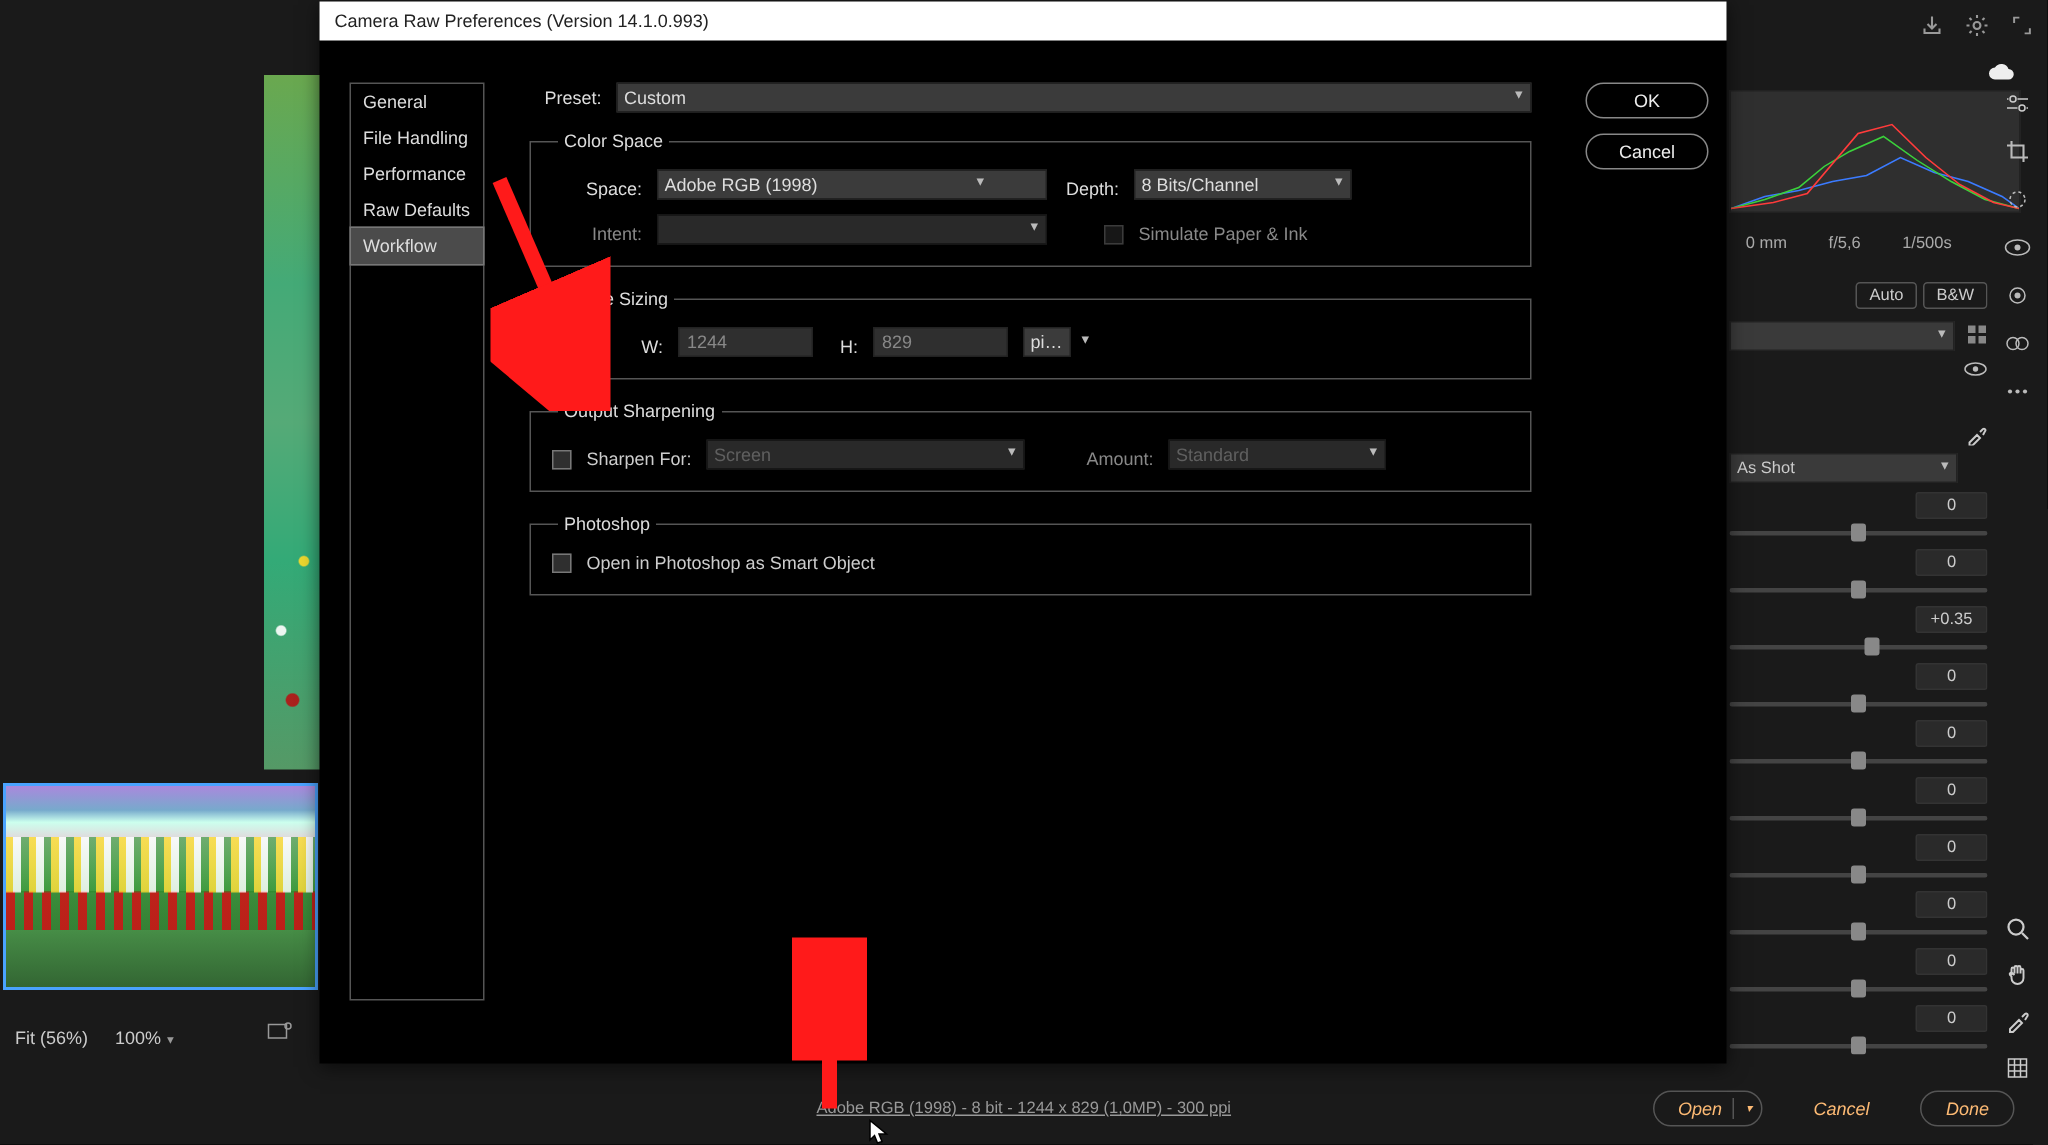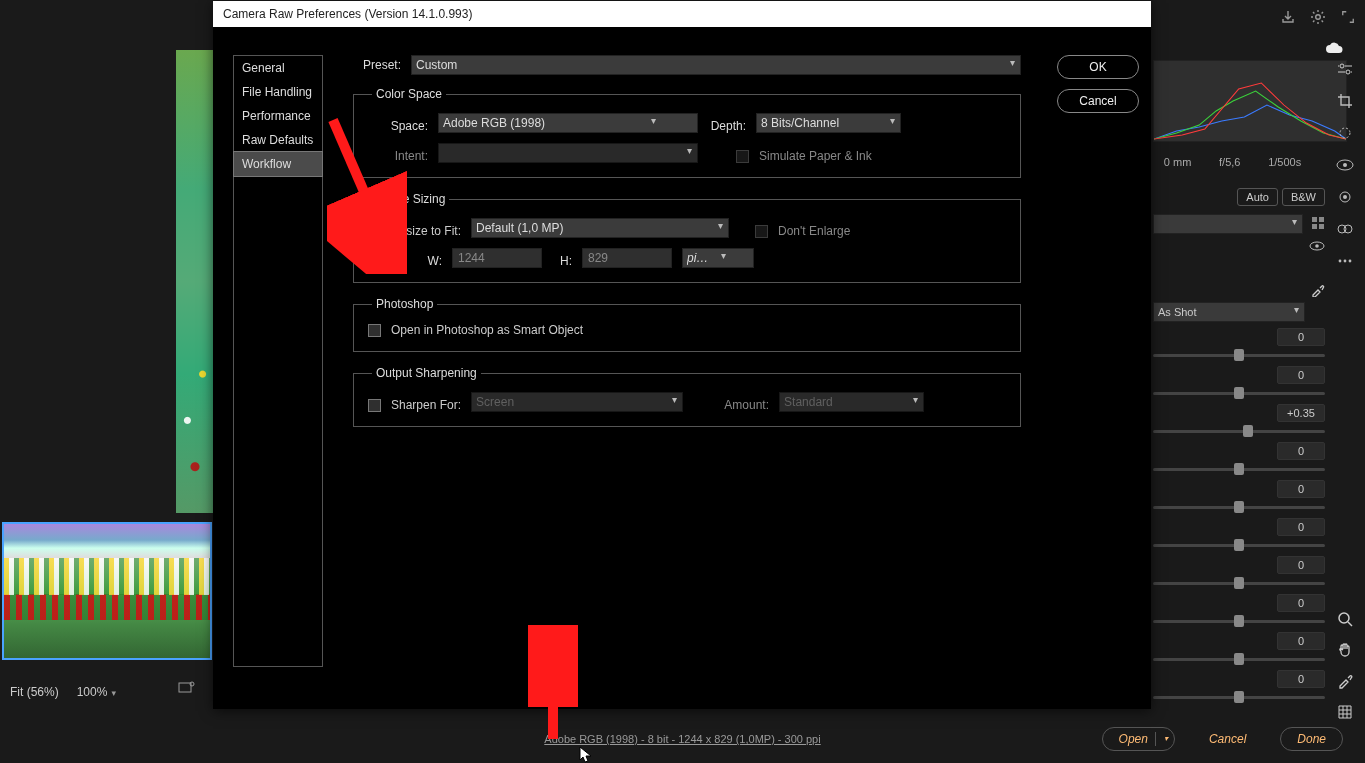--- a/index.html
+++ b/index.html
@@ -347,54 +347,46 @@
           <span class="lbl dim">Intent:</span>
           <span class="sel-wrap" style="width:260px;"><select class="sel" style="width:260px;" disabled=""><option></option></select></span>
           <span style="width:18px;"></span>
           <span class="chk" style="opacity:.5;"></span>
           <span class="dim">Simulate Paper &amp; Ink</span>
         </div>
       </fieldset>
 
       <fieldset class="grp">
         <legend>Image Sizing</legend>
-        <div class="row">
-          <span class="chk"></span>
-          <span>Resize to Fit:</span>
-          <span class="sel-wrap" style="width:258px;"><select class="sel" style="width:258px;"><option>Default  (1,0 MP)</option></select></span>
-          <span style="width:6px;"></span>
-          <span class="chk" style="opacity:.5;"></span>
-          <span class="dim">Don't Enlarge</span>
-        </div>
         <div class="row" style="padding-left:54px;">
           <span class="lbl" style="min-width:20px;">W:</span>
           <input class="txt dim" style="width: 90px;" value="1244">
           <span class="lbl" style="min-width:20px;">H:</span>
           <input class="txt dim" style="width: 90px;" value="829">
-          <span class="sel-wrap" style="width:50px;"><select class="sel" style="width:72px;font-style:italic;"><option>pi…</option></select></span>
-        </div>
-      </fieldset>
-
-      <fieldset class="grp">
-        <legend>Photoshop</legend>
-        <div class="row">
-          <span class="chk"></span>
-          <span>Open in Photoshop as Smart Object</span>
+          <span class="sel-wrap" style="width:50px;"><select class="sel" style="width:32px;"><option>pi…</option></select></span>
         </div>
       </fieldset>
 
       <fieldset class="grp">
         <legend>Output Sharpening</legend>
         <div class="row">
           <span class="chk"></span>
           <span>Sharpen For:</span>
           <span class="sel-wrap" style="width:212px;"><select class="sel dim" style="width:212px;" disabled=""><option>Screen</option></select></span>
           <span style="width:12px;"></span>
           <span class="lbl dim" style="min-width:54px;">Amount:</span>
           <span class="sel-wrap" style="width:145px;"><select class="sel dim" style="width:145px;" disabled=""><option>Standard</option></select></span>
+        </div>
+      </fieldset>
+
+      <fieldset class="grp">
+        <legend>Photoshop</legend>
+        <div class="row">
+          <span class="chk"></span>
+          <span>Open in Photoshop as Smart Object</span>
         </div>
       </fieldset>
     </div>
   </div>
 </div>
 
 <svg class="arrow1" viewBox="0 0 80 160">
   <defs>
       <marker id="ah1" markerWidth="14" markerHeight="14" refX="7" refY="7" orient="auto">
         <polygon points="0,0 14,7 0,14" fill="#ff1a1a"></polygon>

